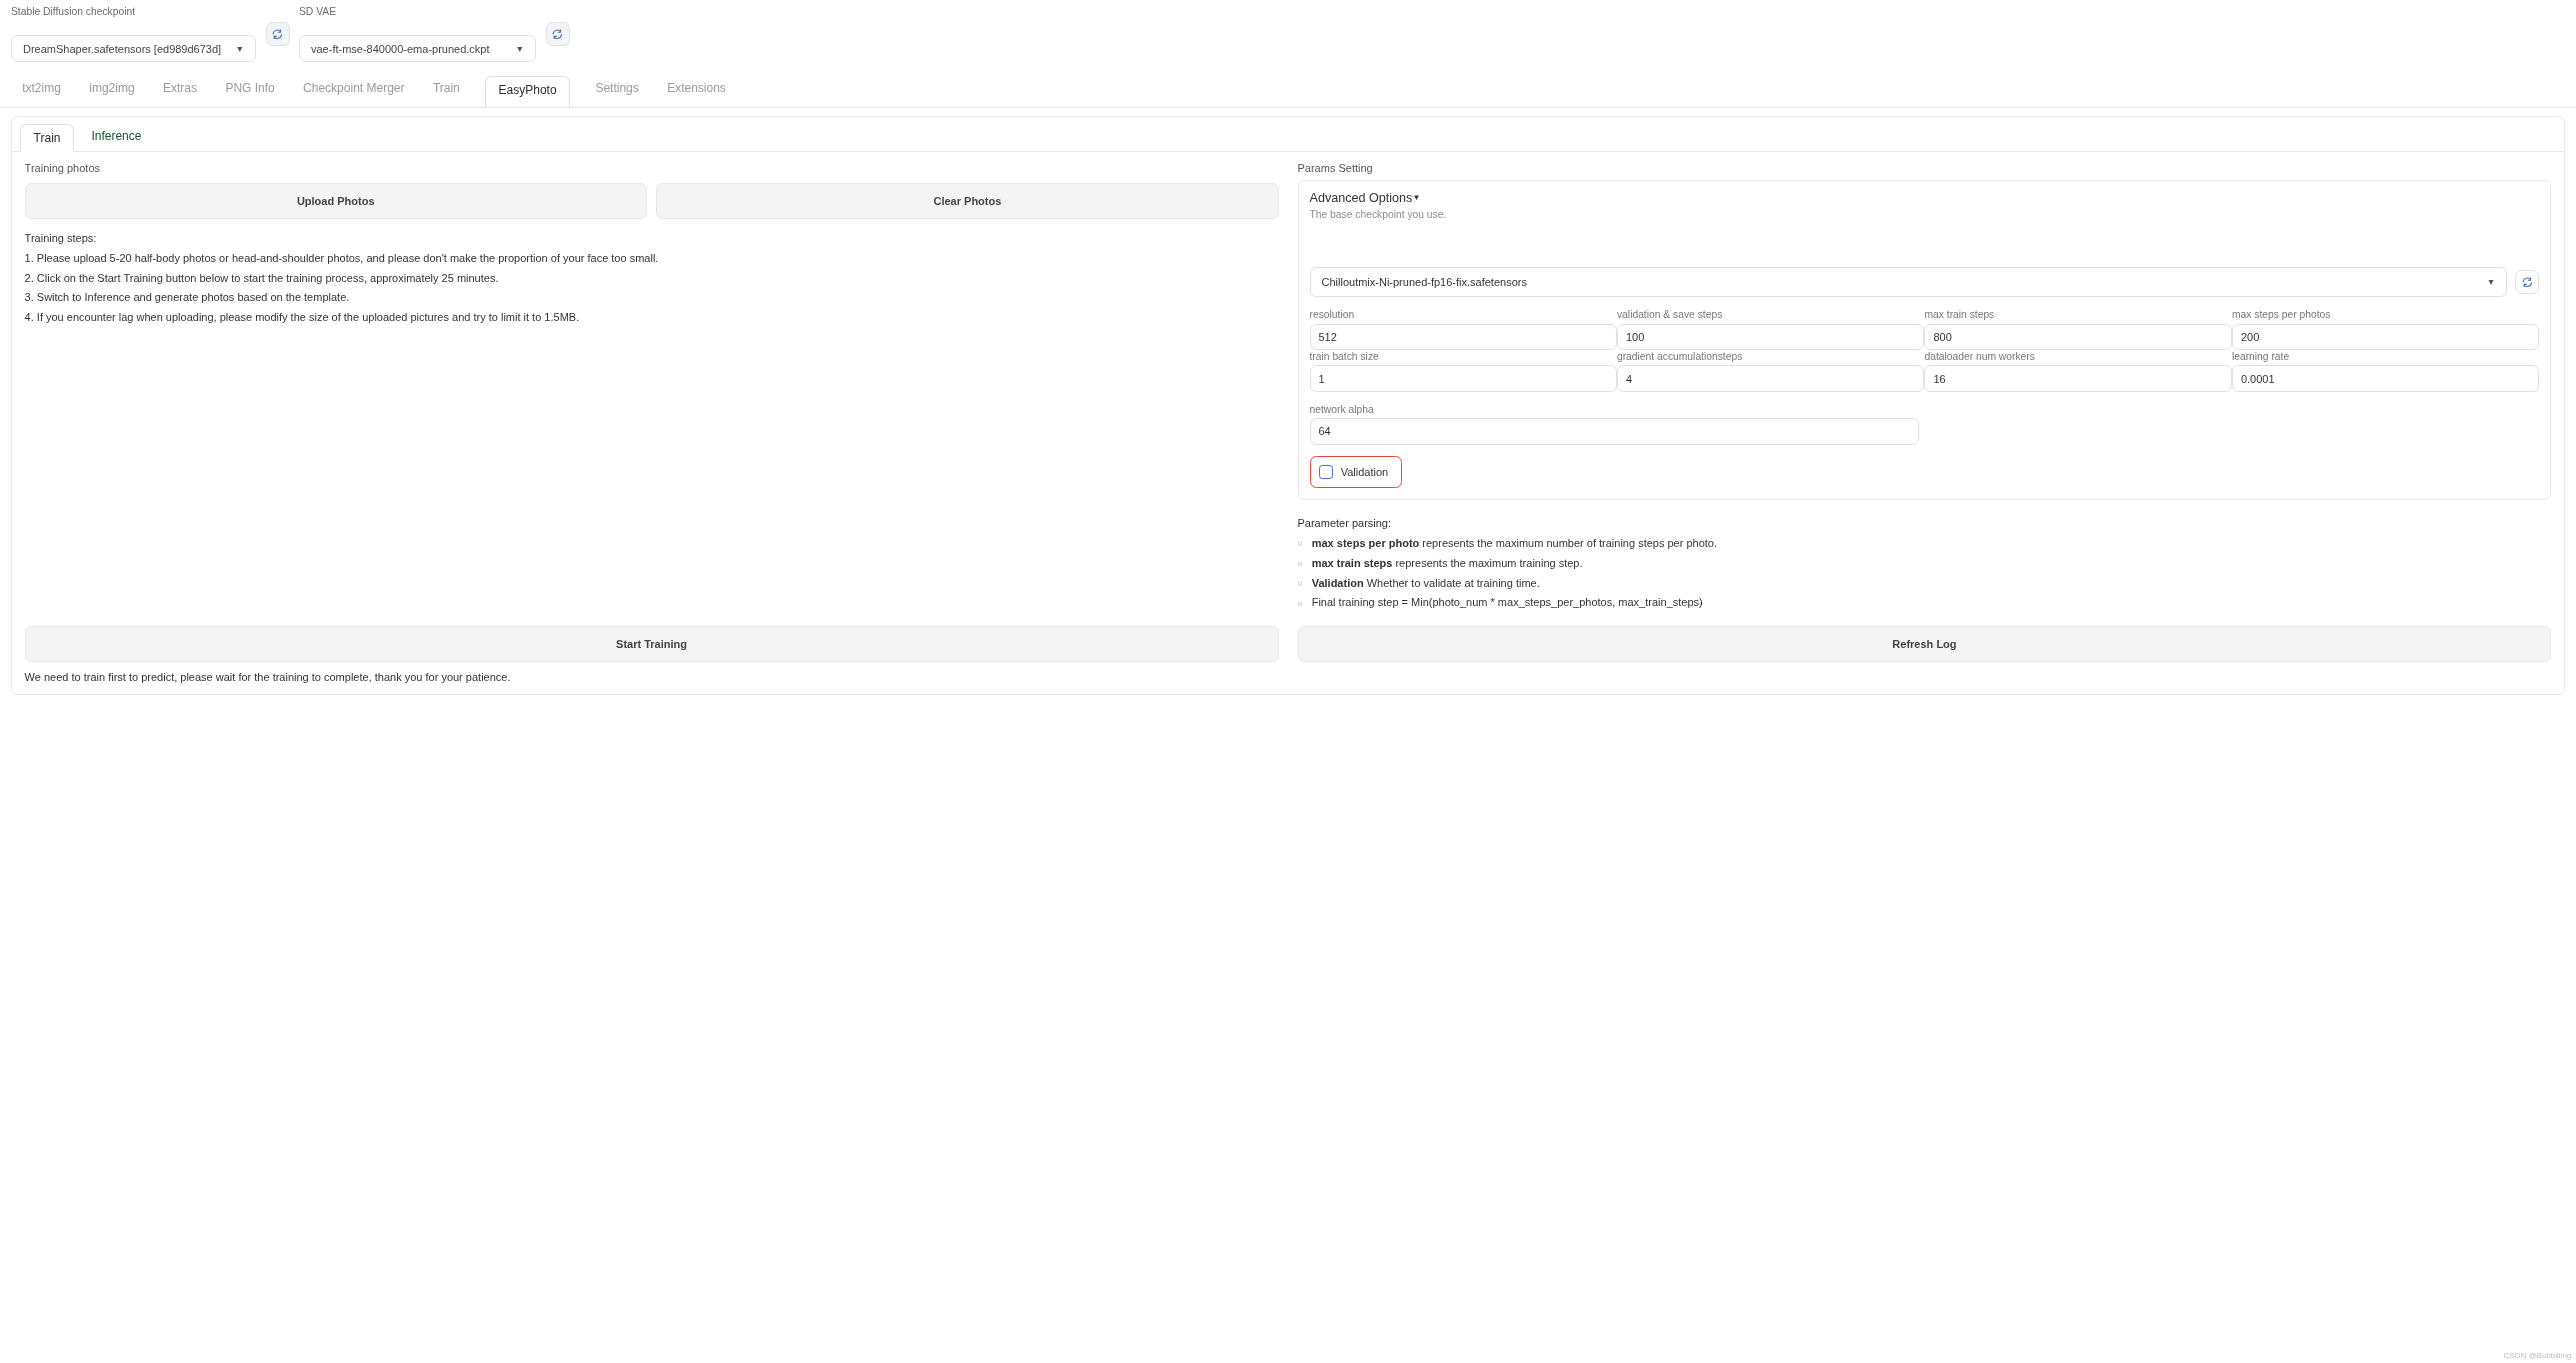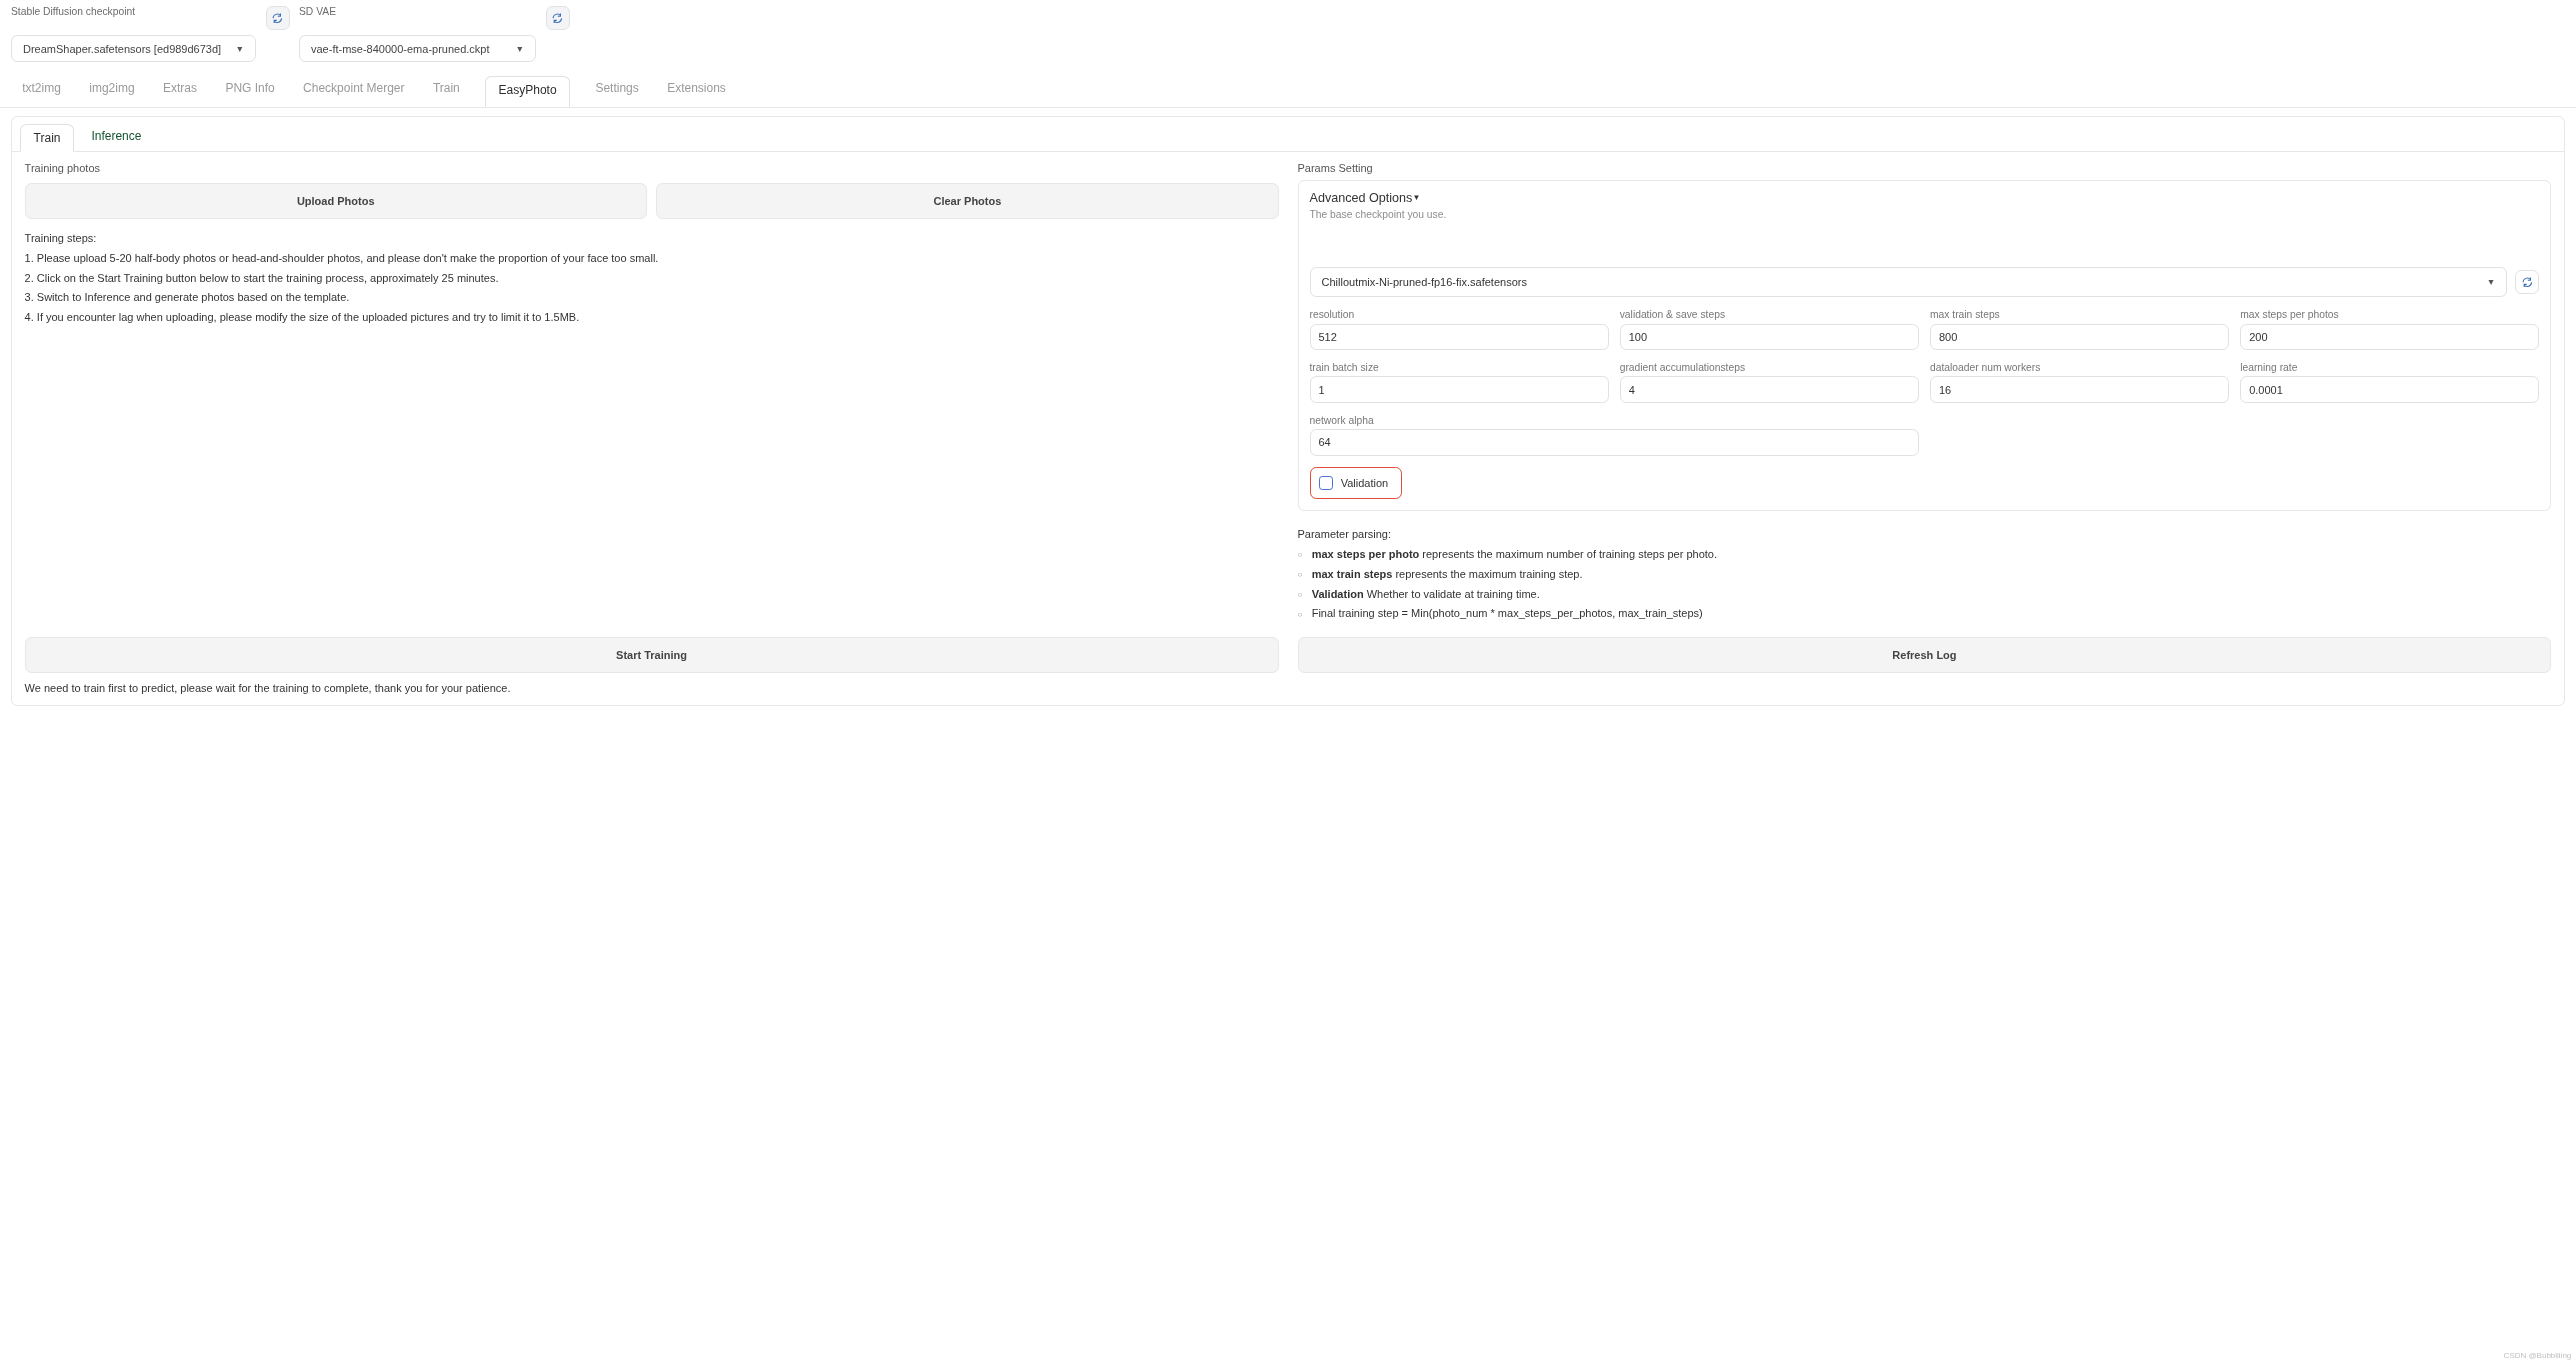--- a/index.html
+++ b/index.html
@@ -1,17 +1,17 @@
 <!DOCTYPE html>
 <html style="font-size:12.6px"><head>
 <meta charset="utf-8">
 <style>
 * { box-sizing: border-box; margin: 0; padding: 0; font-family: -apple-system, BlinkMacSystemFont, "Segoe UI", Arial, sans-serif; }
 body { background: #fff; color: #333; font-size: 11px; }
-.top-row { display: flex; gap: 9.5px; padding: 6.3px 11px 3.2px; align-items: flex-start; }
+.top-row { display: flex; gap: 9.5px; padding: 6.3px 11px 3.2px; align-items: center; }
 .field-group { display: flex; flex-direction: column; gap: 3.2px; }
 .field-label { color: #6b6b6b; font-size: 10.3px; }
 .dropdown { display: flex; align-items: center; justify-content: space-between; border: 0.8px solid #e1e1e1; border-radius: 6.3px; background: #fff; padding: 6.3px 11px; min-width: 245px; color: #444; cursor: pointer; margin-top: 15px; }
 .dropdown.vae { min-width: 237px; }
 .icon-btn { width: 24px; height: 24px; border: 0.8px solid #e1e1e1; border-radius: 6.3px; background: #f3f4f5; display: flex; align-items: center; justify-content: center; cursor: pointer; }
 .refresh-svg { width: 12.6px; height: 12.6px; }
 .main-tabs { display: flex; gap: 22px; padding: 9.5px 19px 0; border-bottom: 0.8px solid #e7e7e7; }
 .main-tab { color: #9a9a9a; padding: 6.3px 3.2px 9.5px; cursor: pointer; font-size: 12px; }
 .main-tab.active { color: #2d2d2d; border: 0.8px solid #e1e1e1; border-bottom: 0.8px solid #fff; border-radius: 6.3px 6.3px 0 0; padding: 6.3px 12.6px 9.5px; position: relative; top: 0.8px; background: #fff; }
 .panel { margin: 8px 11px; border: 0.8px solid #e7e7e7; border-radius: 6.3px; padding: 0 0 11px; }
@@ -29,21 +29,21 @@
 .wide-btn { flex: 1; background: #f4f4f4; border: 0.8px solid #e7e7e7; border-radius: 6.3px; padding: 11px 0; font-weight: 700; color: #444; cursor: pointer; text-align: center; }
 .wide-btn.full { width: 100%; }
 .steps-title { margin-top: 12.6px; color: #333; }
 .steps-list { margin-top: 4.7px; line-height: 1.8; color: #333; }
 .adv-card { border: 0.8px solid #e7e7e7; border-radius: 6.3px; padding: 9.5px 11px 11px; }
 .adv-header { display: flex; align-items: center; margin-bottom: 4.7px; }
 .adv-title { font-size: 12.6px; color: #333; }
 .subtext { color: #8d8d8d; font-size: 10.3px; margin-bottom: 4.7px; }
 .ckpt-row { display: flex; gap: 8px; align-items: center; margin-top: 47px; }
 .ckpt-dd { flex: 1; border: 0.8px solid #e1e1e1; border-radius: 6.3px; background: #fff; padding: 8px 11px; display: flex; justify-content: space-between; align-items: center; cursor: pointer; }
-.grid4 { display: grid; grid-template-columns: repeat(4,1fr); gap: 11px; margin-top: 11px; }
+.grid4 { display: grid; grid-template-columns: repeat(4,1fr); margin-top: 11px; }
 .grid2 { display: grid; grid-template-columns: repeat(2,1fr); gap: 11px; margin-top: 11px; }
 .ifield label { color: #777; font-size: 10.3px; }
 .ifield input { width: 100%; margin-top: 3.2px; border: 0.8px solid #e1e1e1; border-radius: 6.3px; padding: 6.3px 8px; font-size: 11px; color: #333; }
 .validation-box { display: inline-flex; align-items: center; gap: 8px; margin-top: 11px; border: 1.6px solid #e24a3a; border-radius: 6.3px; padding: 8px 12.6px 8px 8px; }
 .chk { width: 14.2px; height: 14.2px; border: 1.6px solid #4a72d8; border-radius: 3.2px; cursor: pointer; }
 .param-h { margin-top: 17.4px; color: #333; }
 .bullets { list-style: none; margin-top: 4.7px; }
 .bullets li { position: relative; padding-left: 14.2px; line-height: 1.8; color: #333; }
 .bullets li::before { content: "○"; position: absolute; left: 0; color: #888; font-size: 8px; top: 3.2px; }
 .bottom-note { padding: 9.5px 12.6px 0; color: #333; }

